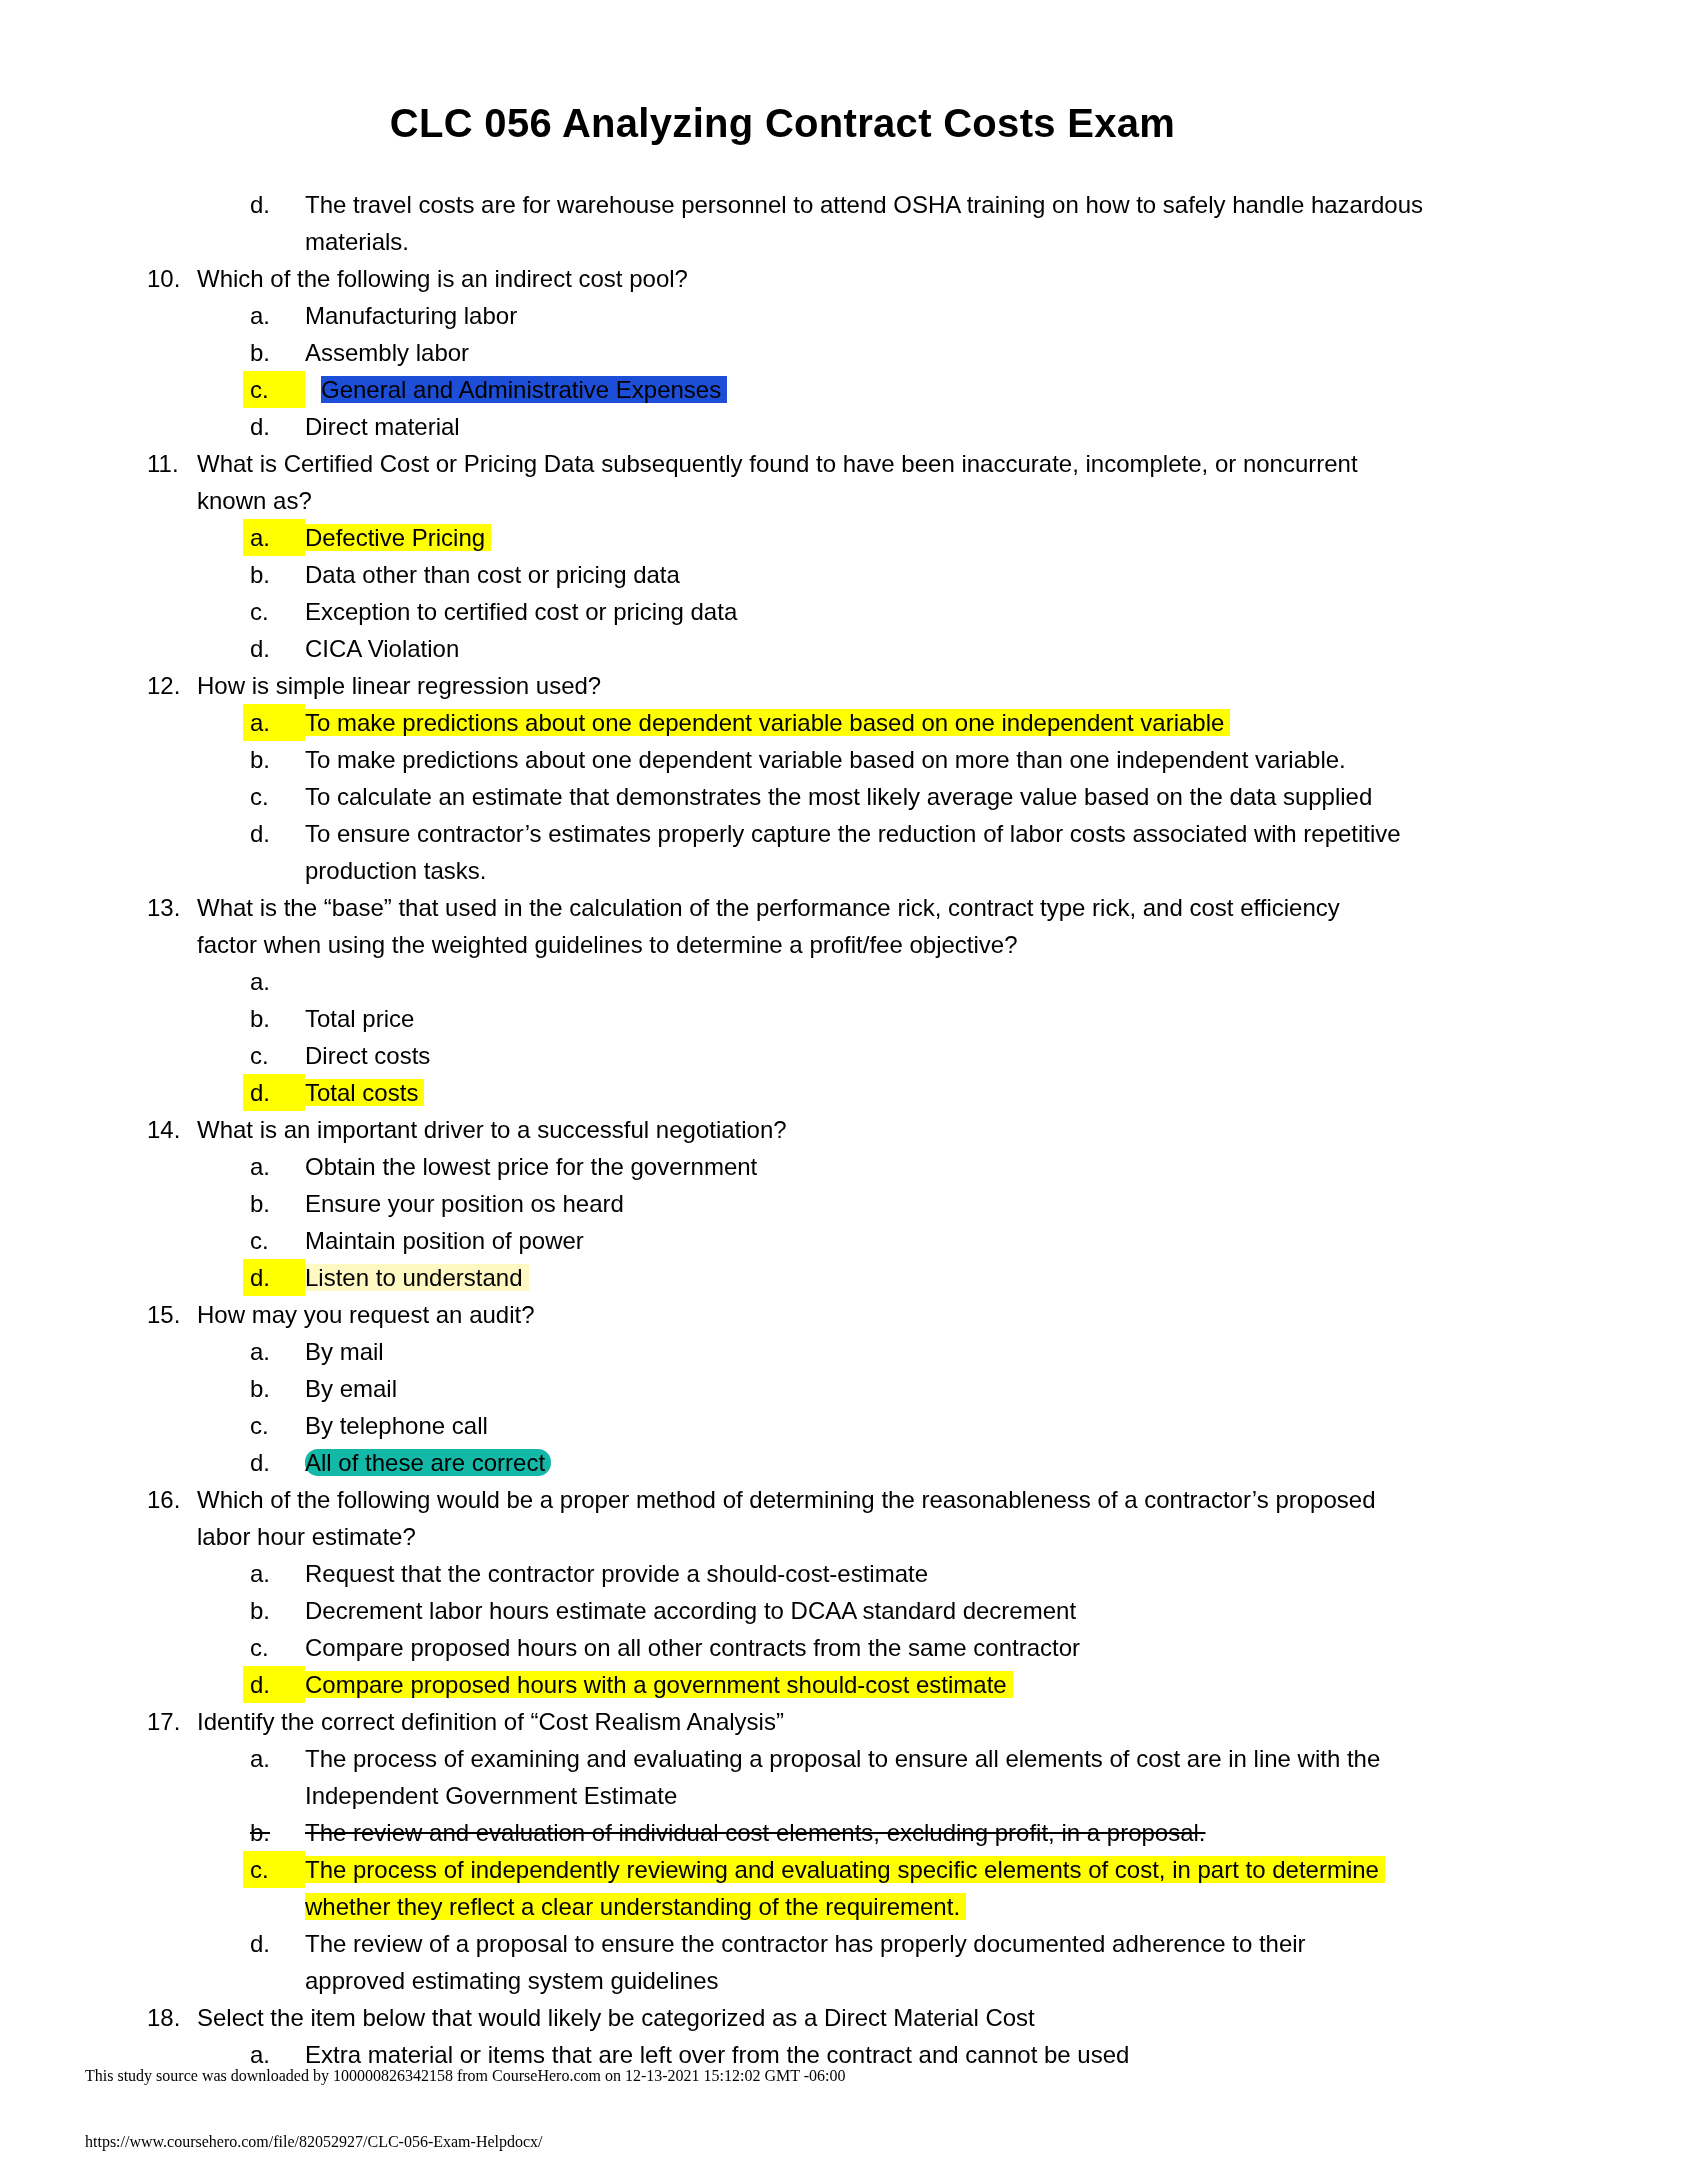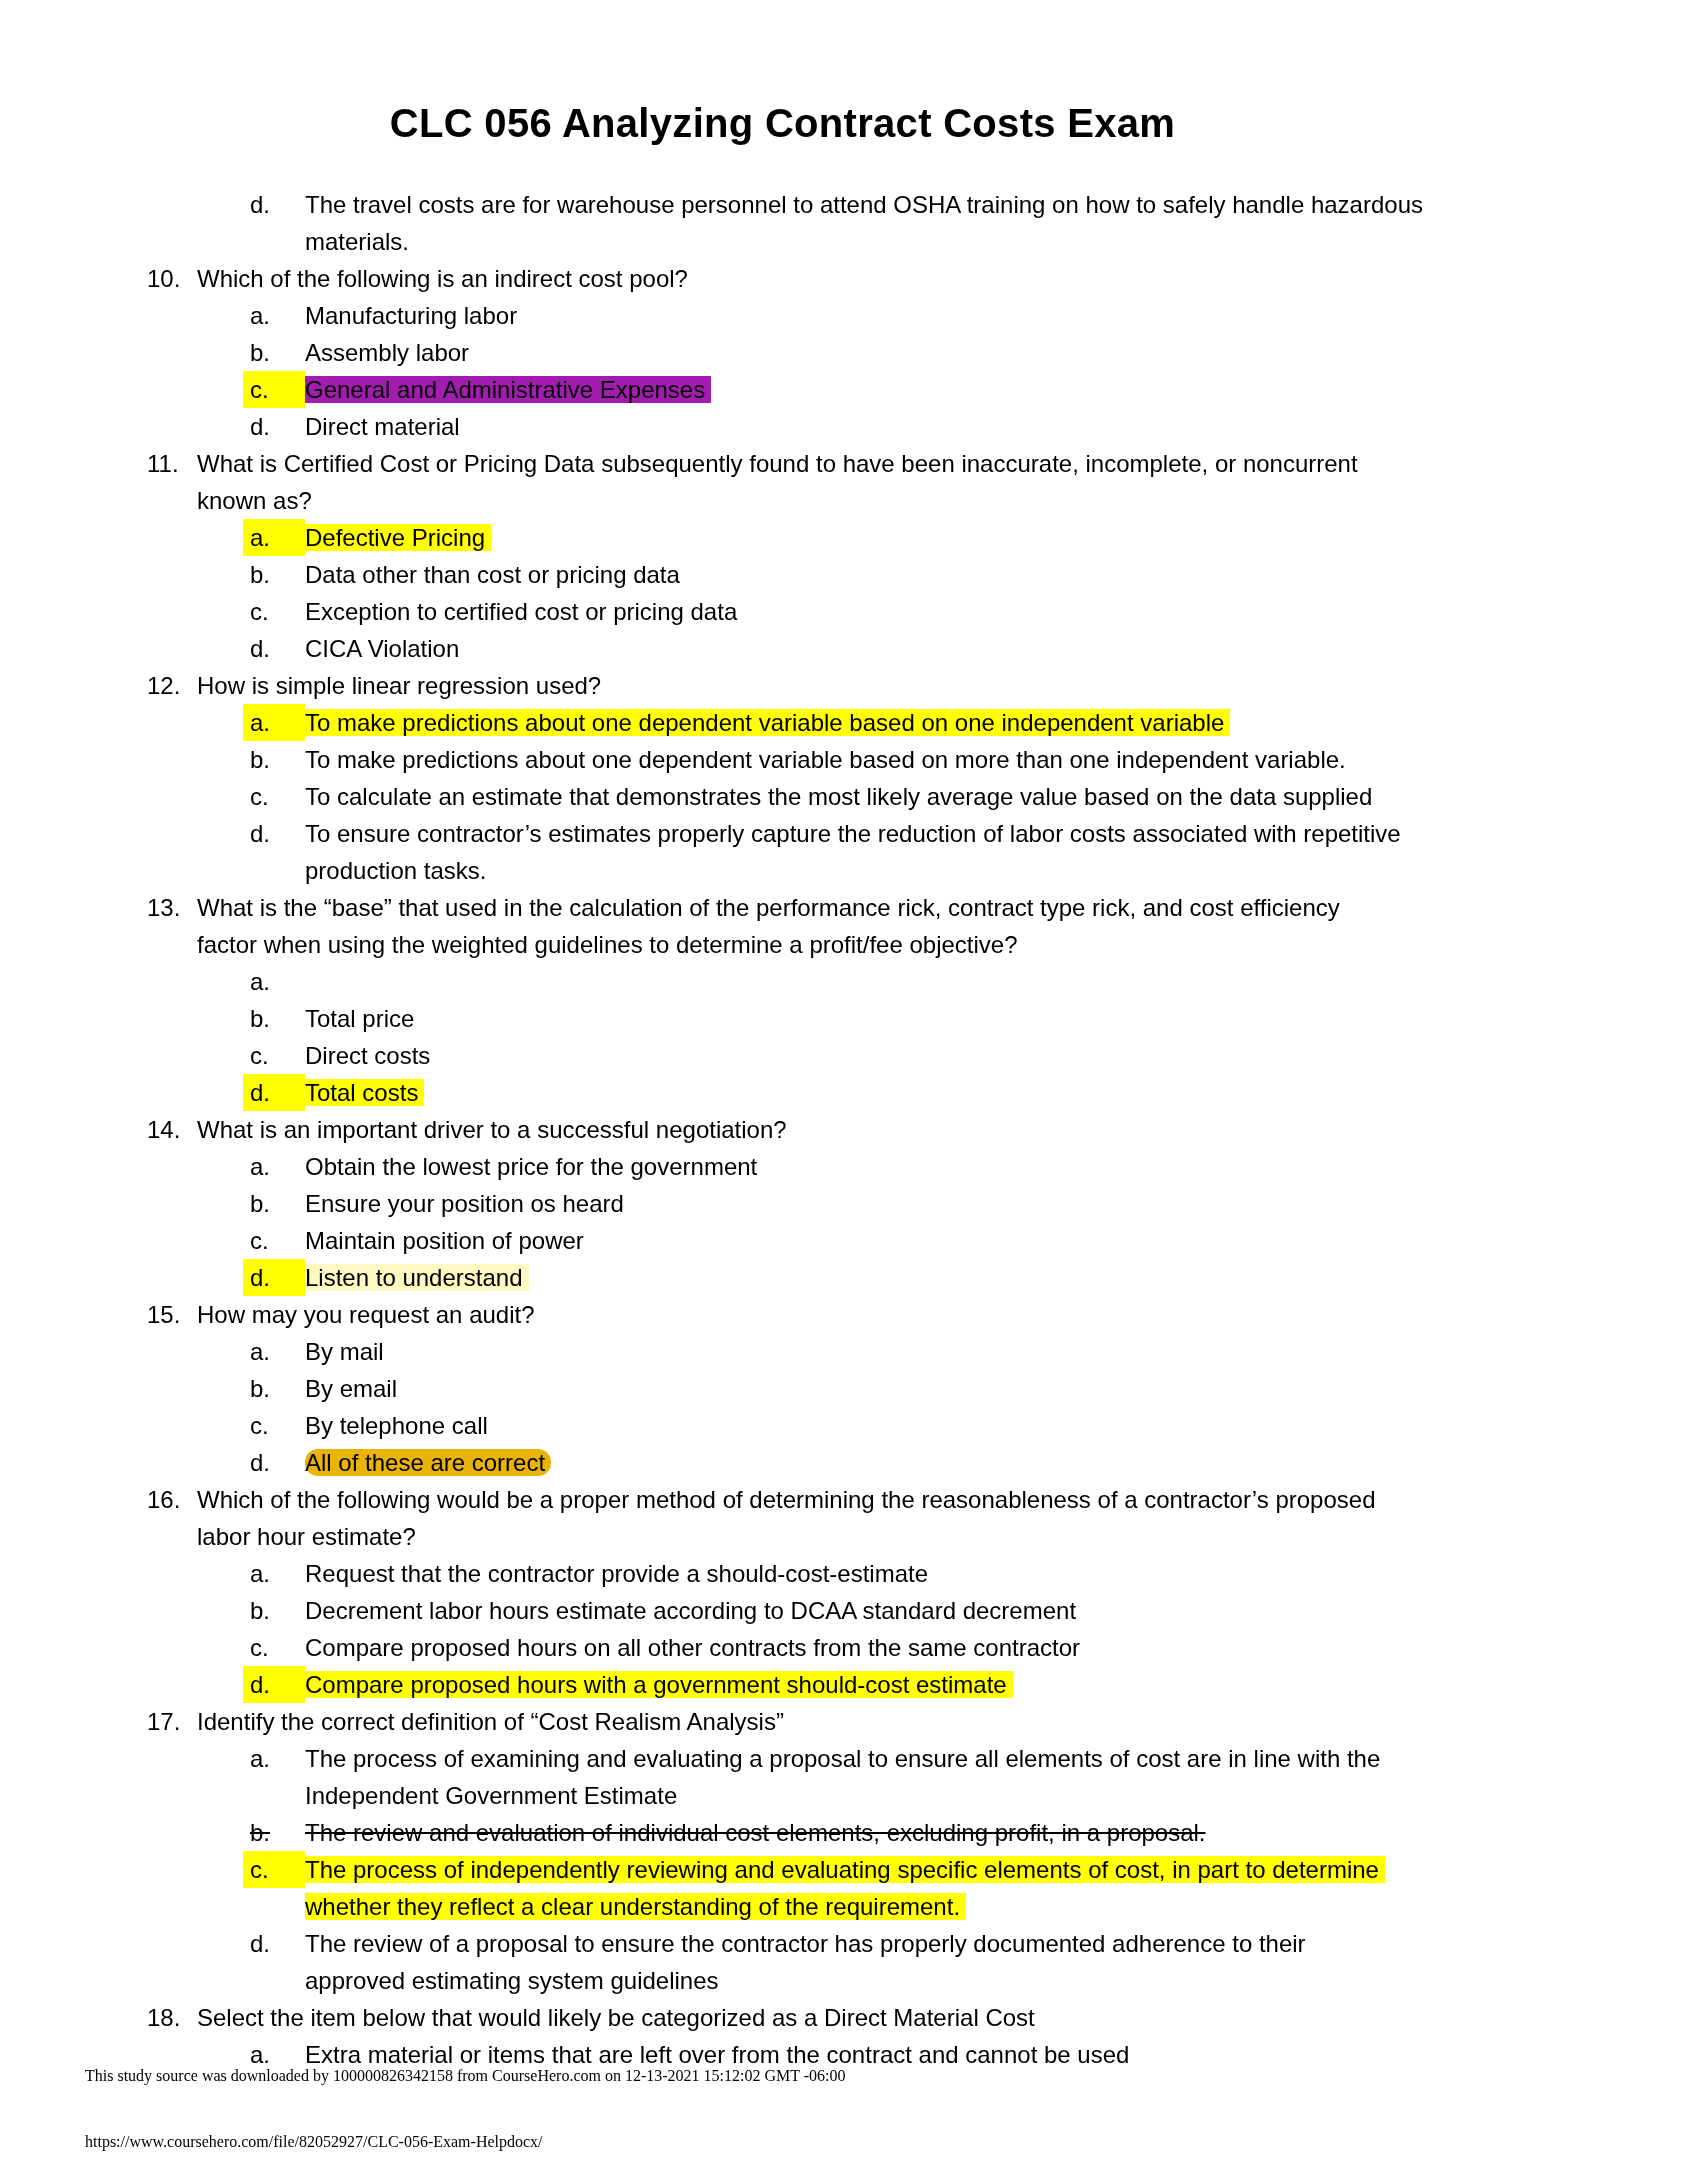--- a/index.html
+++ b/index.html
@@ -50,21 +50,21 @@
       <div class="row o">
         <div class="marker">a.</div>
         <div class="body"><span class="text">Manufacturing labor</span></div>
       </div>
       <div class="row o">
         <div class="marker">b.</div>
         <div class="body"><span class="text">Assembly labor</span></div>
       </div>
       <div class="row o">
         <div class="marker" style="background: rgb(255, 255, 0);">c.</div>
-        <div class="body"><span class="text hl" style="background: #a21caf;">General and Administrative Expenses</span></div>
+        <div class="body"><span class="text hl" style="background: #1d4ed8; margin-left: 16px;">General and Administrative Expenses</span></div>
       </div>
       <div class="row o">
         <div class="marker">d.</div>
         <div class="body"><span class="text">Direct material</span></div>
       </div>
       <div class="row q">
         <div class="marker">11.</div>
         <div class="body"><span class="text">What is Certified Cost or Pricing Data subsequently found to have been inaccurate, incomplete, or noncurrent
 known as?</span></div>
       </div>
@@ -156,21 +156,21 @@
       <div class="row o">
         <div class="marker">b.</div>
         <div class="body"><span class="text">By email</span></div>
       </div>
       <div class="row o">
         <div class="marker">c.</div>
         <div class="body"><span class="text">By telephone call</span></div>
       </div>
       <div class="row o">
         <div class="marker">d.</div>
-        <div class="body"><span class="text hl" style="background: #eab308; border-radius: 13px;">All of these are correct</span></div>
+        <div class="body"><span class="text hl" style="background: #14b8a6; border-radius: 13px;">All of these are correct</span></div>
       </div>
       <div class="row q">
         <div class="marker">16.</div>
         <div class="body"><span class="text">Which of the following would be a proper method of determining the reasonableness of a contractor’s proposed
 labor hour estimate?</span></div>
       </div>
       <div class="row o">
         <div class="marker">a.</div>
         <div class="body"><span class="text">Request that the contractor provide a should-cost-estimate</span></div>
       </div>

